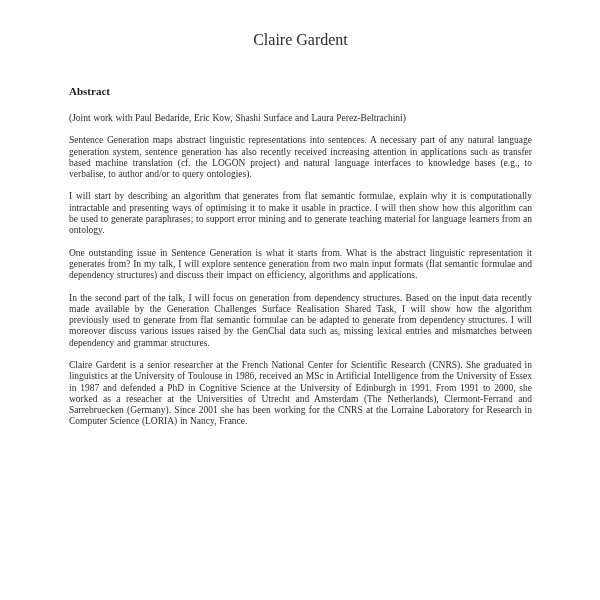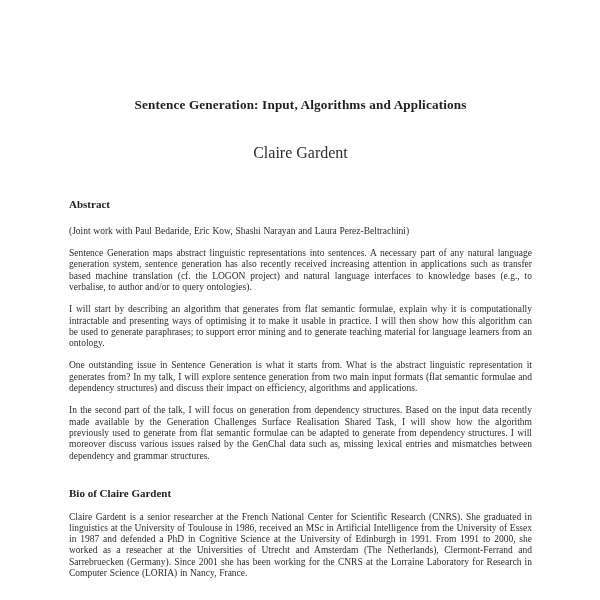--- a/index.html
+++ b/index.html
@@ -85,35 +85,33 @@
   .para-joint {
     padding-top: 14px;
   }
 </style>
 </head>
 <body>
 
 <div class="page">
   <div class="content">
 
-    <h1 class="doc-title">Sentence Generation:  Input, Algorithms and Applications</h1>
 
     <p class="author">Claire Gardent</p>
 
 
     <h2 class="section-heading heading-abstract">Abstract</h2>
 
-    <p class="para para-joint">(Joint work with Paul Bedaride, Eric Kow, Shashi Narayan and Laura Perez-Beltrachini)</p>
+    <p class="para para-joint">(Joint work with Paul Bedaride, Eric Kow, Shashi Surface and Laura Perez-Beltrachini)</p>
 
     <p class="para">Sentence Generation maps abstract linguistic representations into sentences. A necessary part of any natural language generation system, sentence generation has also recently received increasing attention in applications such as transfer based machine translation (cf. the LOGON project) and natural language interfaces to knowledge bases (e.g., to verbalise, to author and/or to query ontologies).</p>
 
     <p class="para">I will start by describing an algorithm that generates from flat semantic formulae, explain why it is computationally intractable and presenting ways of optimising it to make it usable in practice. I will then show how this algorithm can be used to generate paraphrases; to support error mining and to generate teaching material for language learners from an ontology.</p>
 
     <p class="para">One outstanding issue in Sentence Generation is what it starts from. What is the abstract linguistic representation it generates from? In my talk, I will explore sentence generation from two main input formats (flat semantic formulae and dependency structures) and discuss their impact on efficiency, algorithms and applications.</p>
 
     <p class="para">In the second part of the talk, I will focus on generation from dependency structures. Based on the input data recently made available by the Generation Challenges Surface Realisation Shared Task, I will show how the algorithm previously used to generate from flat semantic formulae can be adapted to generate from dependency structures. I will moreover discuss various issues raised by the GenChal data such as, missing lexical entries and mismatches between dependency and grammar structures.</p>
 
-    <h2 class="section-heading heading-bio">Bio of Claire Gardent</h2>
 
     <p class="para">Claire Gardent is a senior researcher at the French National Center for Scientific Research (CNRS). She graduated in linguistics at the University of Toulouse in 1986, received an MSc in Artificial Intelligence from the University of Essex in 1987 and defended a PhD in Cognitive Science at the University of Edinburgh in 1991. From 1991 to 2000, she worked as a reseacher at the Universities of Utrecht and Amsterdam (The Netherlands), Clermont-Ferrand and Sarrebruecken (Germany). Since 2001 she has been working for the CNRS at the Lorraine Laboratory for Research in Computer Science (LORIA) in Nancy, France.</p>
 
   </div>
 </div>
 
 </body></html>

